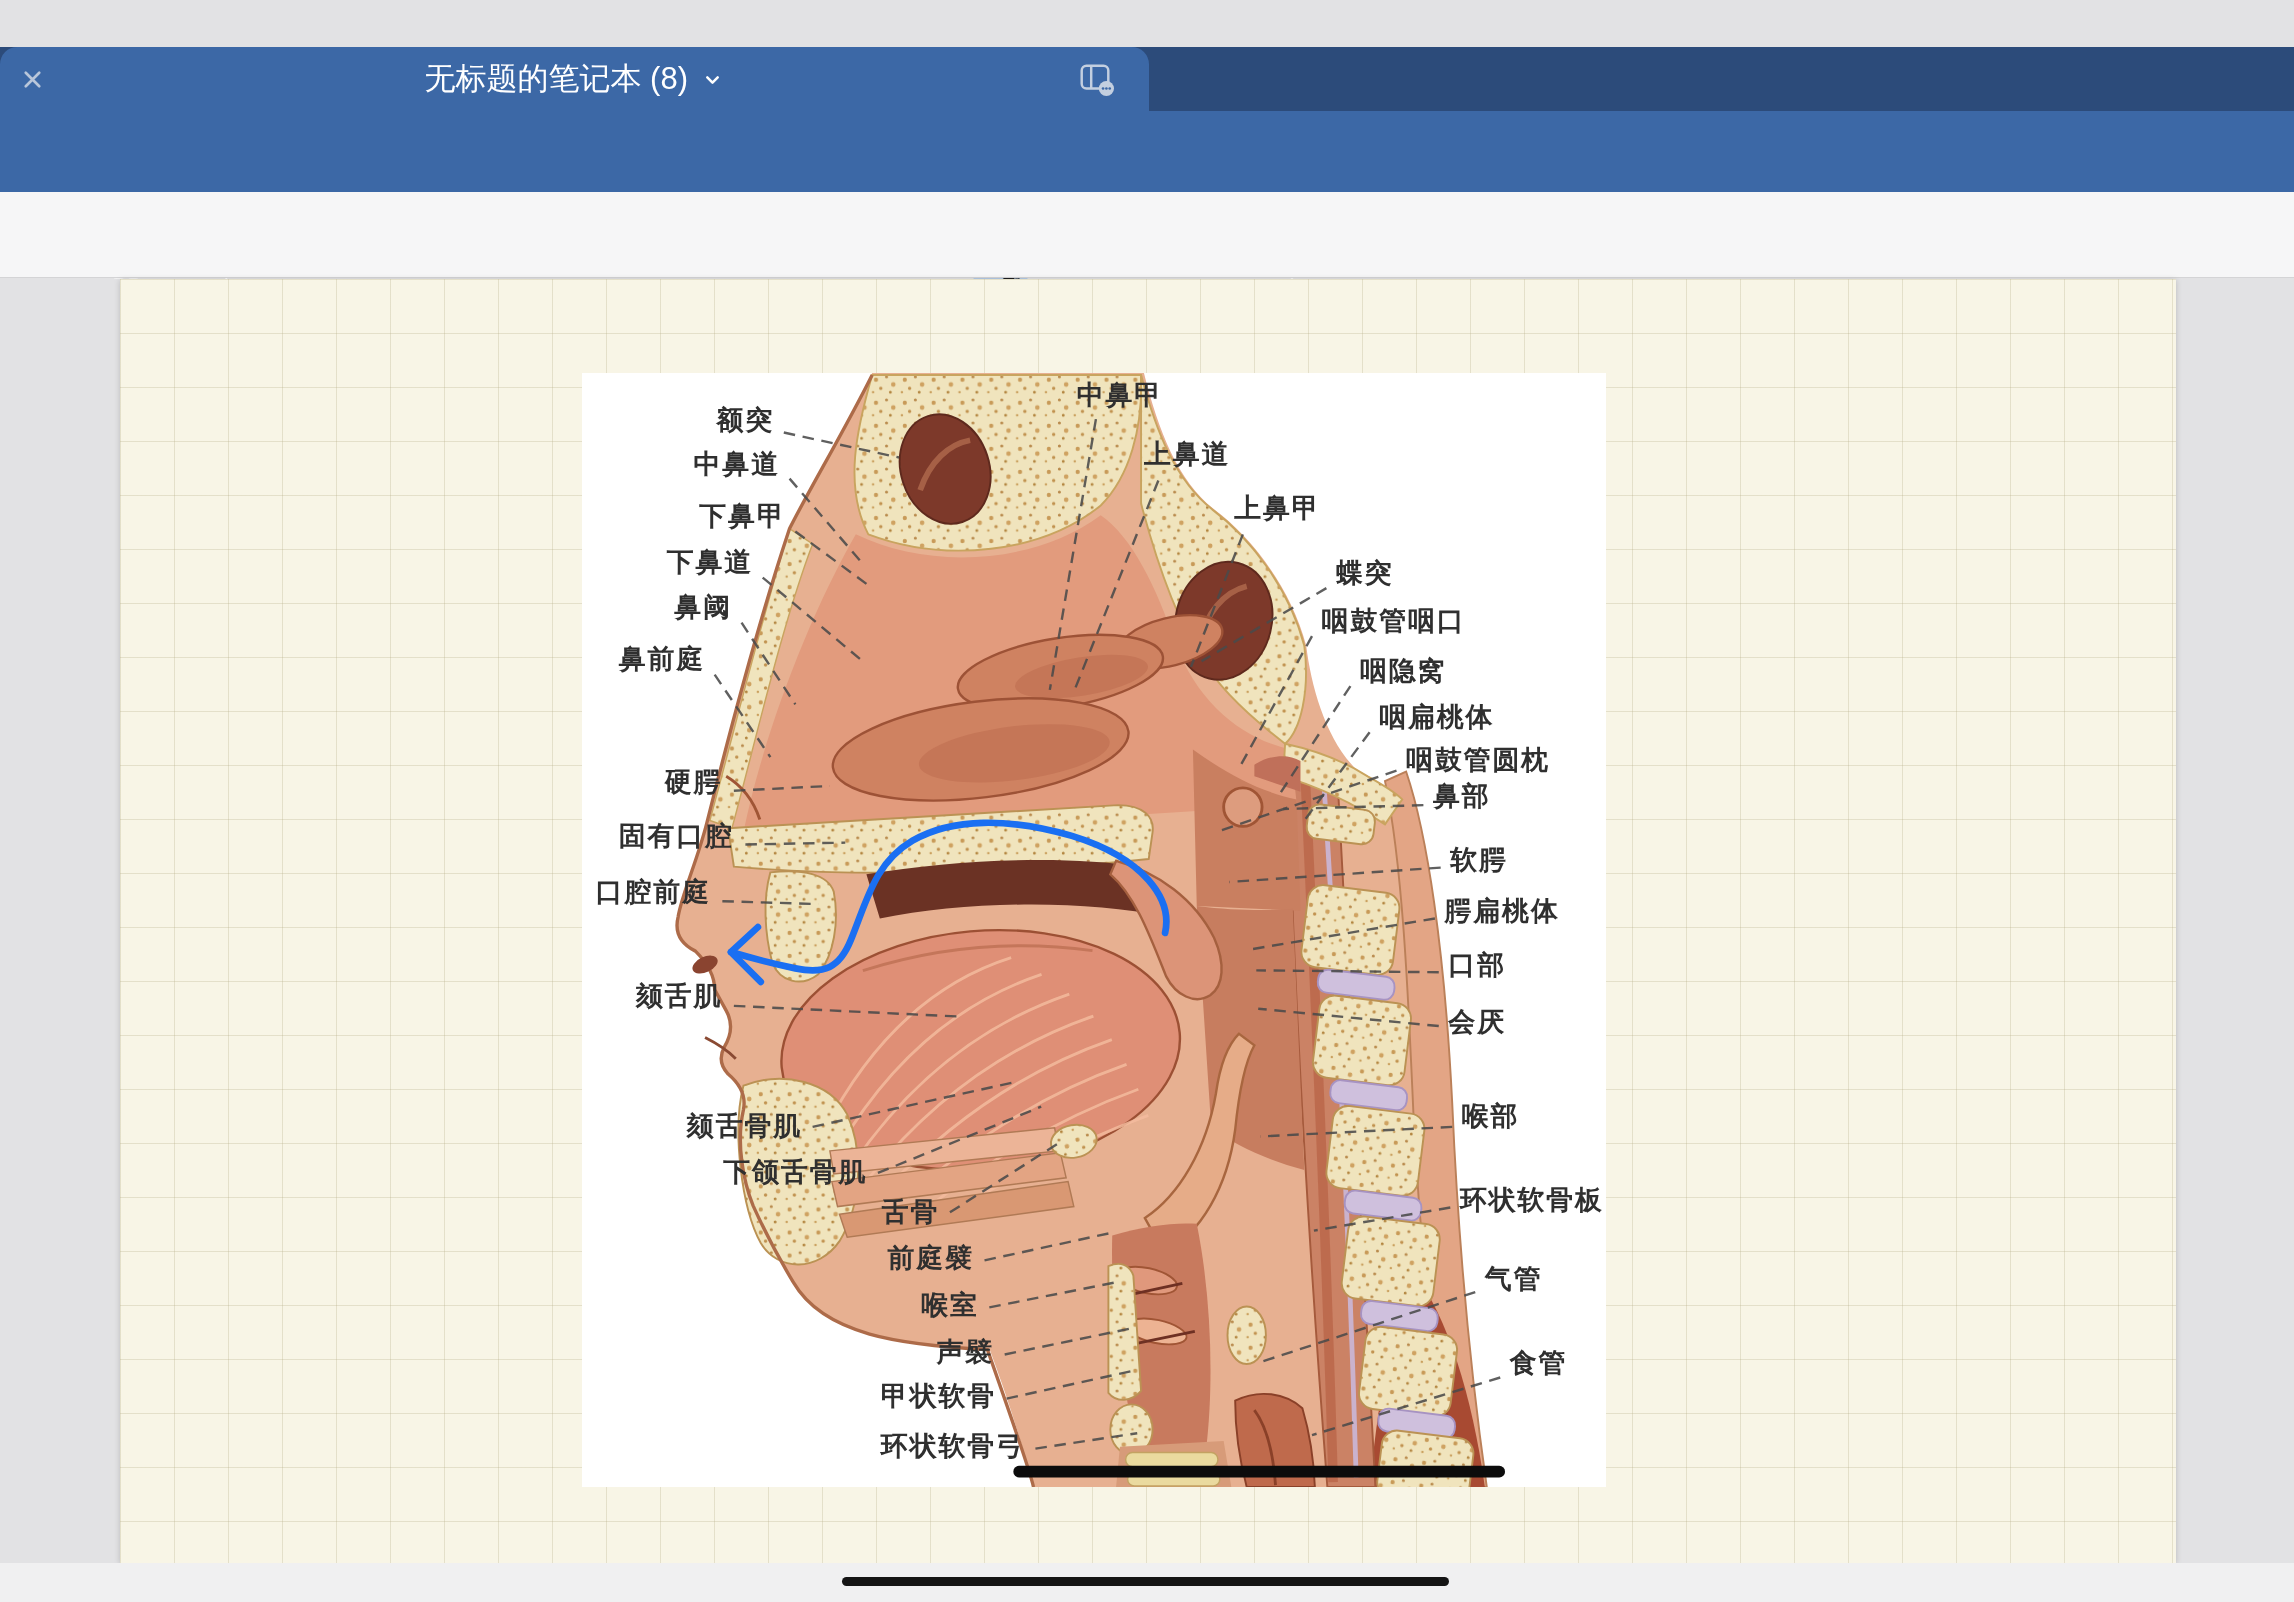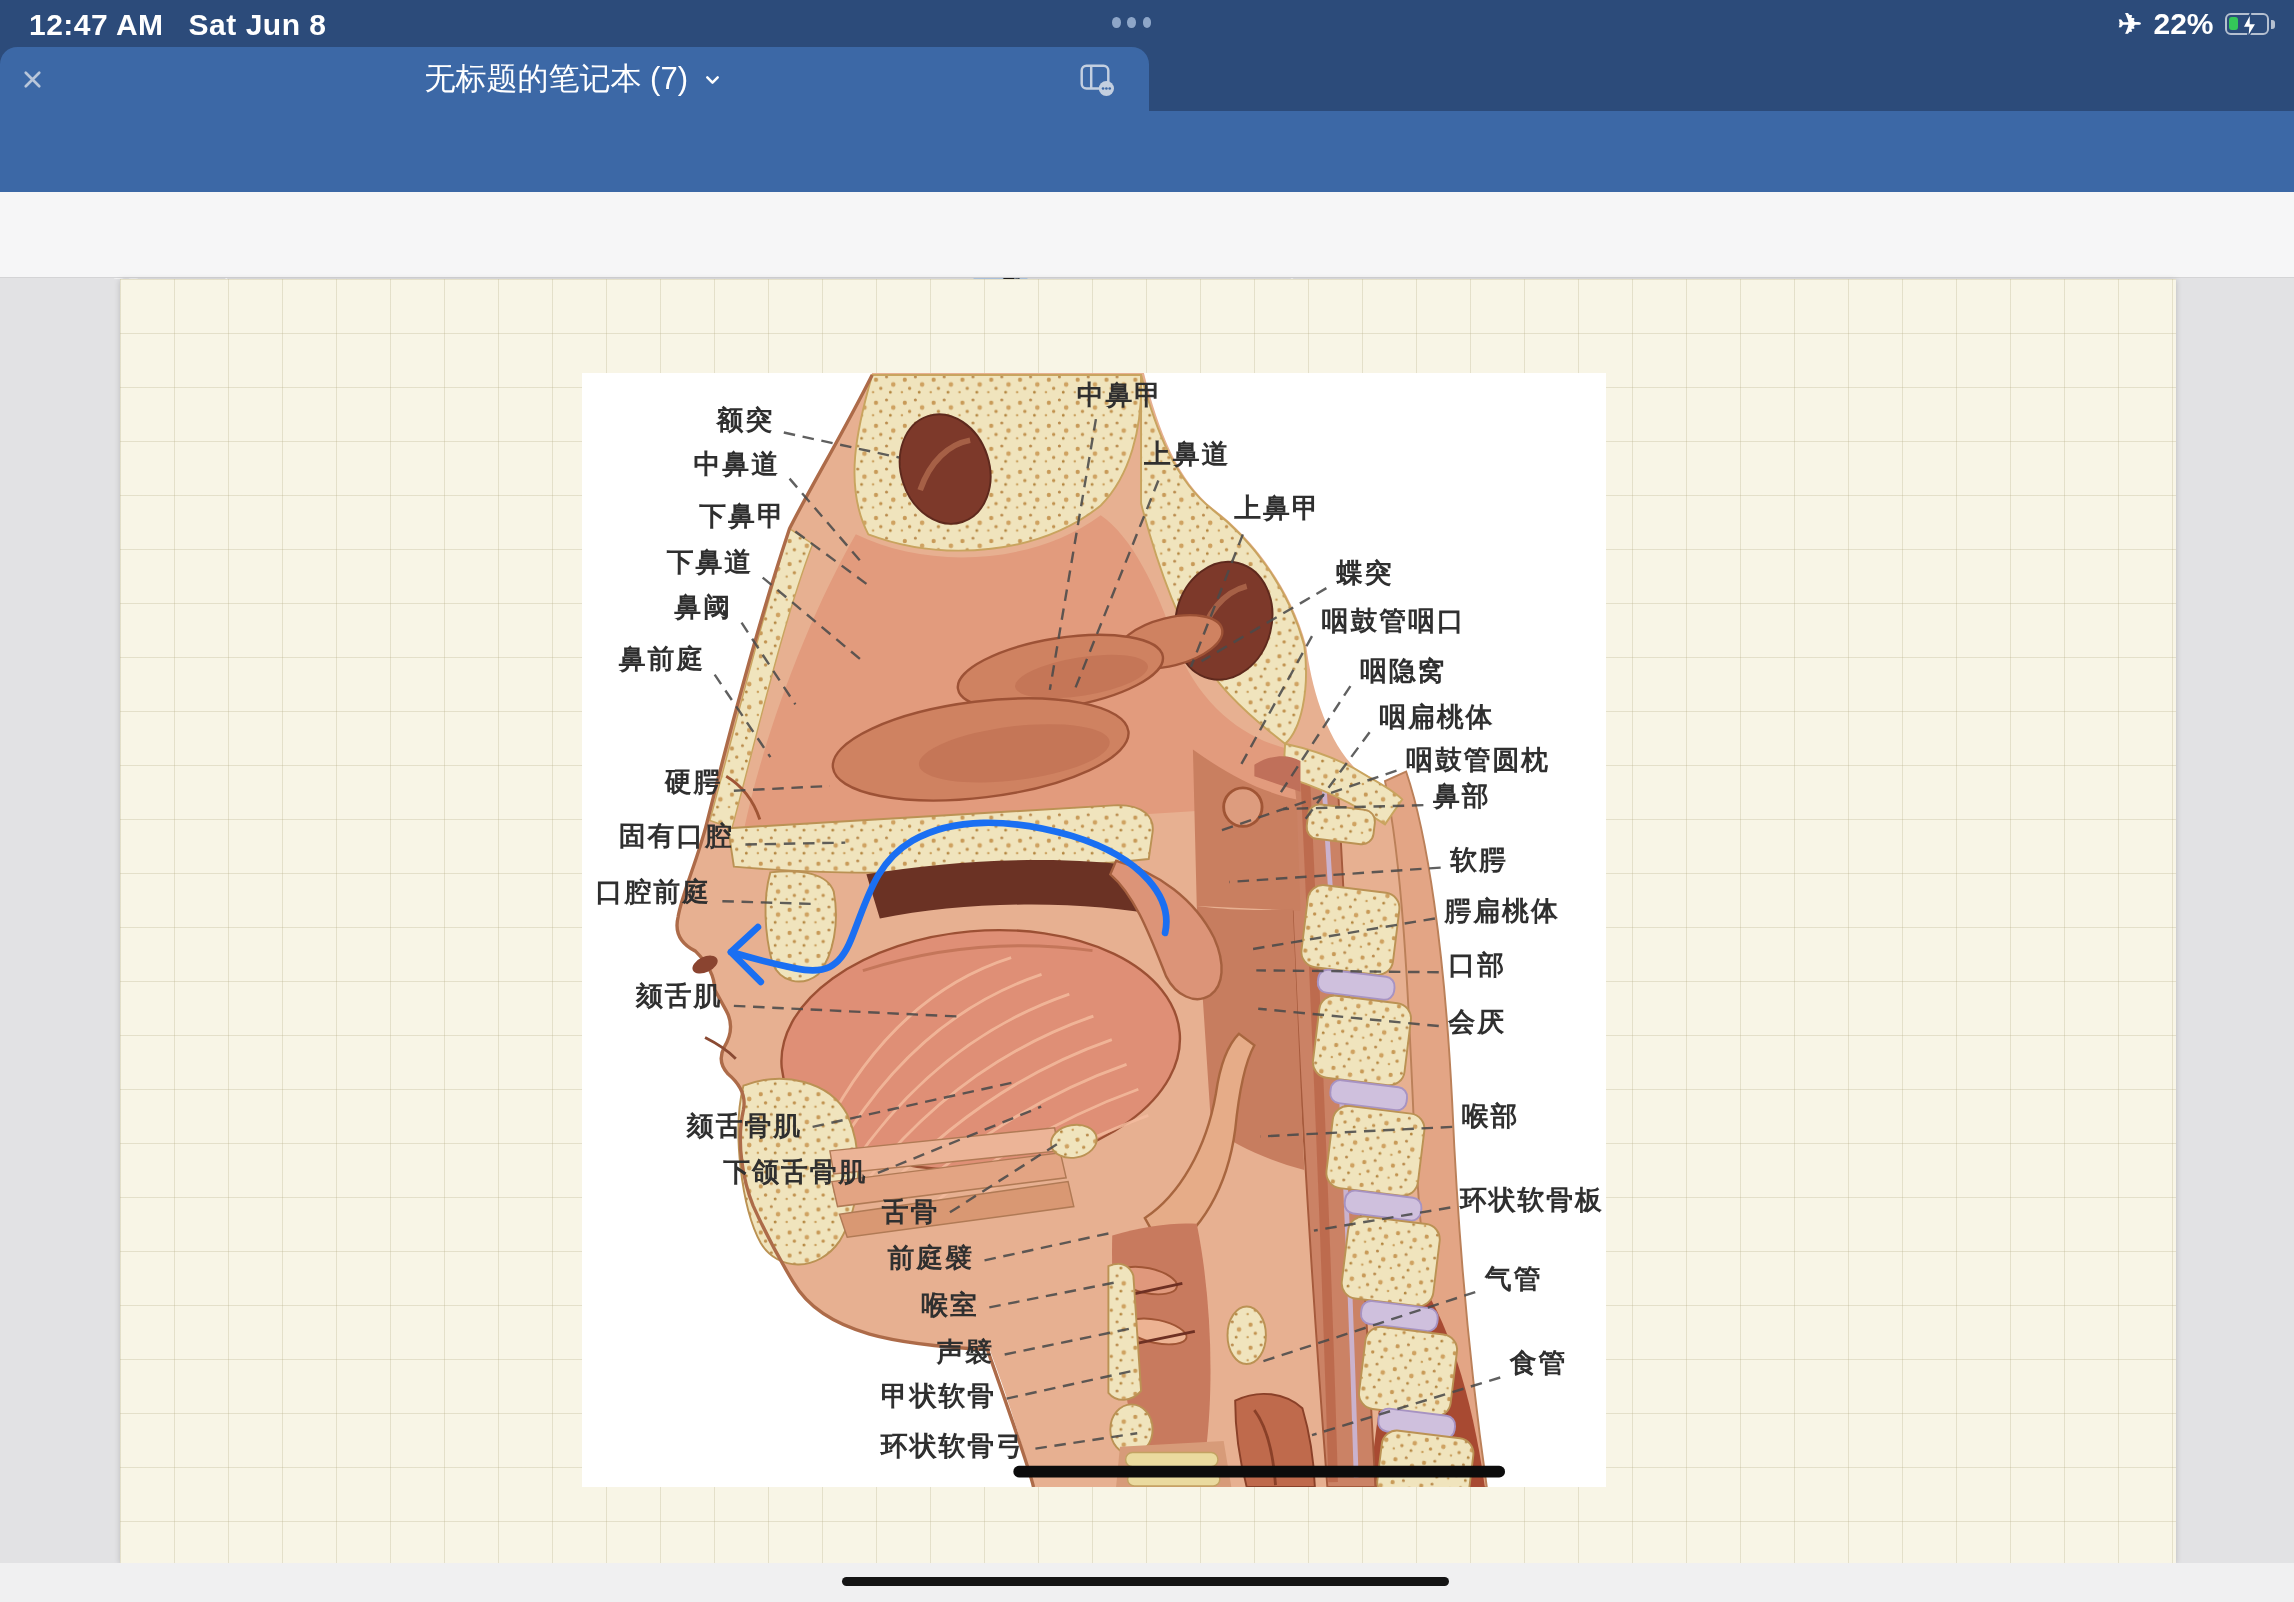--- a/index.html
+++ b/index.html
@@ -73,50 +73,28 @@
 
   .anat-label { font-family:"DejaVu Sans", sans-serif; font-size:28px; fill:#2f2f2f;
     letter-spacing:2px; }
   .leader { stroke:#4a4a4a; stroke-width:2.5; stroke-dasharray:12 8; fill:none; opacity:.88; }
 </style>
 </head>
 <body>
 
 <div id="app">
 
-  <div id="status-bar">
-    <div id="status-left">
-      <span>12:47 AM</span>
-      <span>Sat Jun 8</span>
-    </div>
-    <div id="status-dots">
-        <span></span>
-        <span></span>
-        <span></span>
-      </div>
-    <div id="status-right">
-      <span style="font-size:29px;">✈</span>
-      <span>22%</span>
-      <span id="battery-shell">
-        <span id="battery-tip"></span>
-          <span id="battery-fill"></span>
-        <svg id="battery-bolt" width="21" height="29" viewBox="0 0 22 30">
-          <polygon points="12,2 4,17 10,17 9,28 18,13 12,13" fill="#ffffff" stroke="#2c4b7a" stroke-width="1.5"></polygon>
-        </svg>
-      </span>
-    </div>
-  </div>
 
   <div id="tab-bar">
     <div id="tab">
       <svg id="tab-close" viewBox="0 0 24 24">
         <path d="M6 6 L18 18 M18 6 L6 18" stroke="#b9c6da" stroke-width="2.4" stroke-linecap="round"></path>
       </svg>
       <div id="tab-title-wrap">
-        <span id="tab-title">无标题的笔记本 (7)</span>
+        <span id="tab-title">无标题的笔记本 (8)</span>
         <svg width="25" height="25" viewBox="0 0 24 24">
           <path d="M7 10 l5 5 5-5" stroke="#ffffff" stroke-width="2.4" fill="none" stroke-linecap="round" stroke-linejoin="round"></path>
         </svg>
       </div>
       <svg id="tab-split" width="42" height="38" viewBox="0 0 44 40">
         <rect x="8" y="6" width="28" height="24" rx="5" fill="none" stroke="#c3cfe0" stroke-width="2.6"></rect>
         <path d="M18 6 V30" stroke="#c3cfe0" stroke-width="2.6"></path>
         <circle cx="34" cy="30" r="8" fill="#c3cfe0"></circle>
         <circle cx="30.5" cy="30" r="1.4" fill="#3c68a6"></circle>
           <circle cx="34" cy="30" r="1.4" fill="#3c68a6"></circle>

